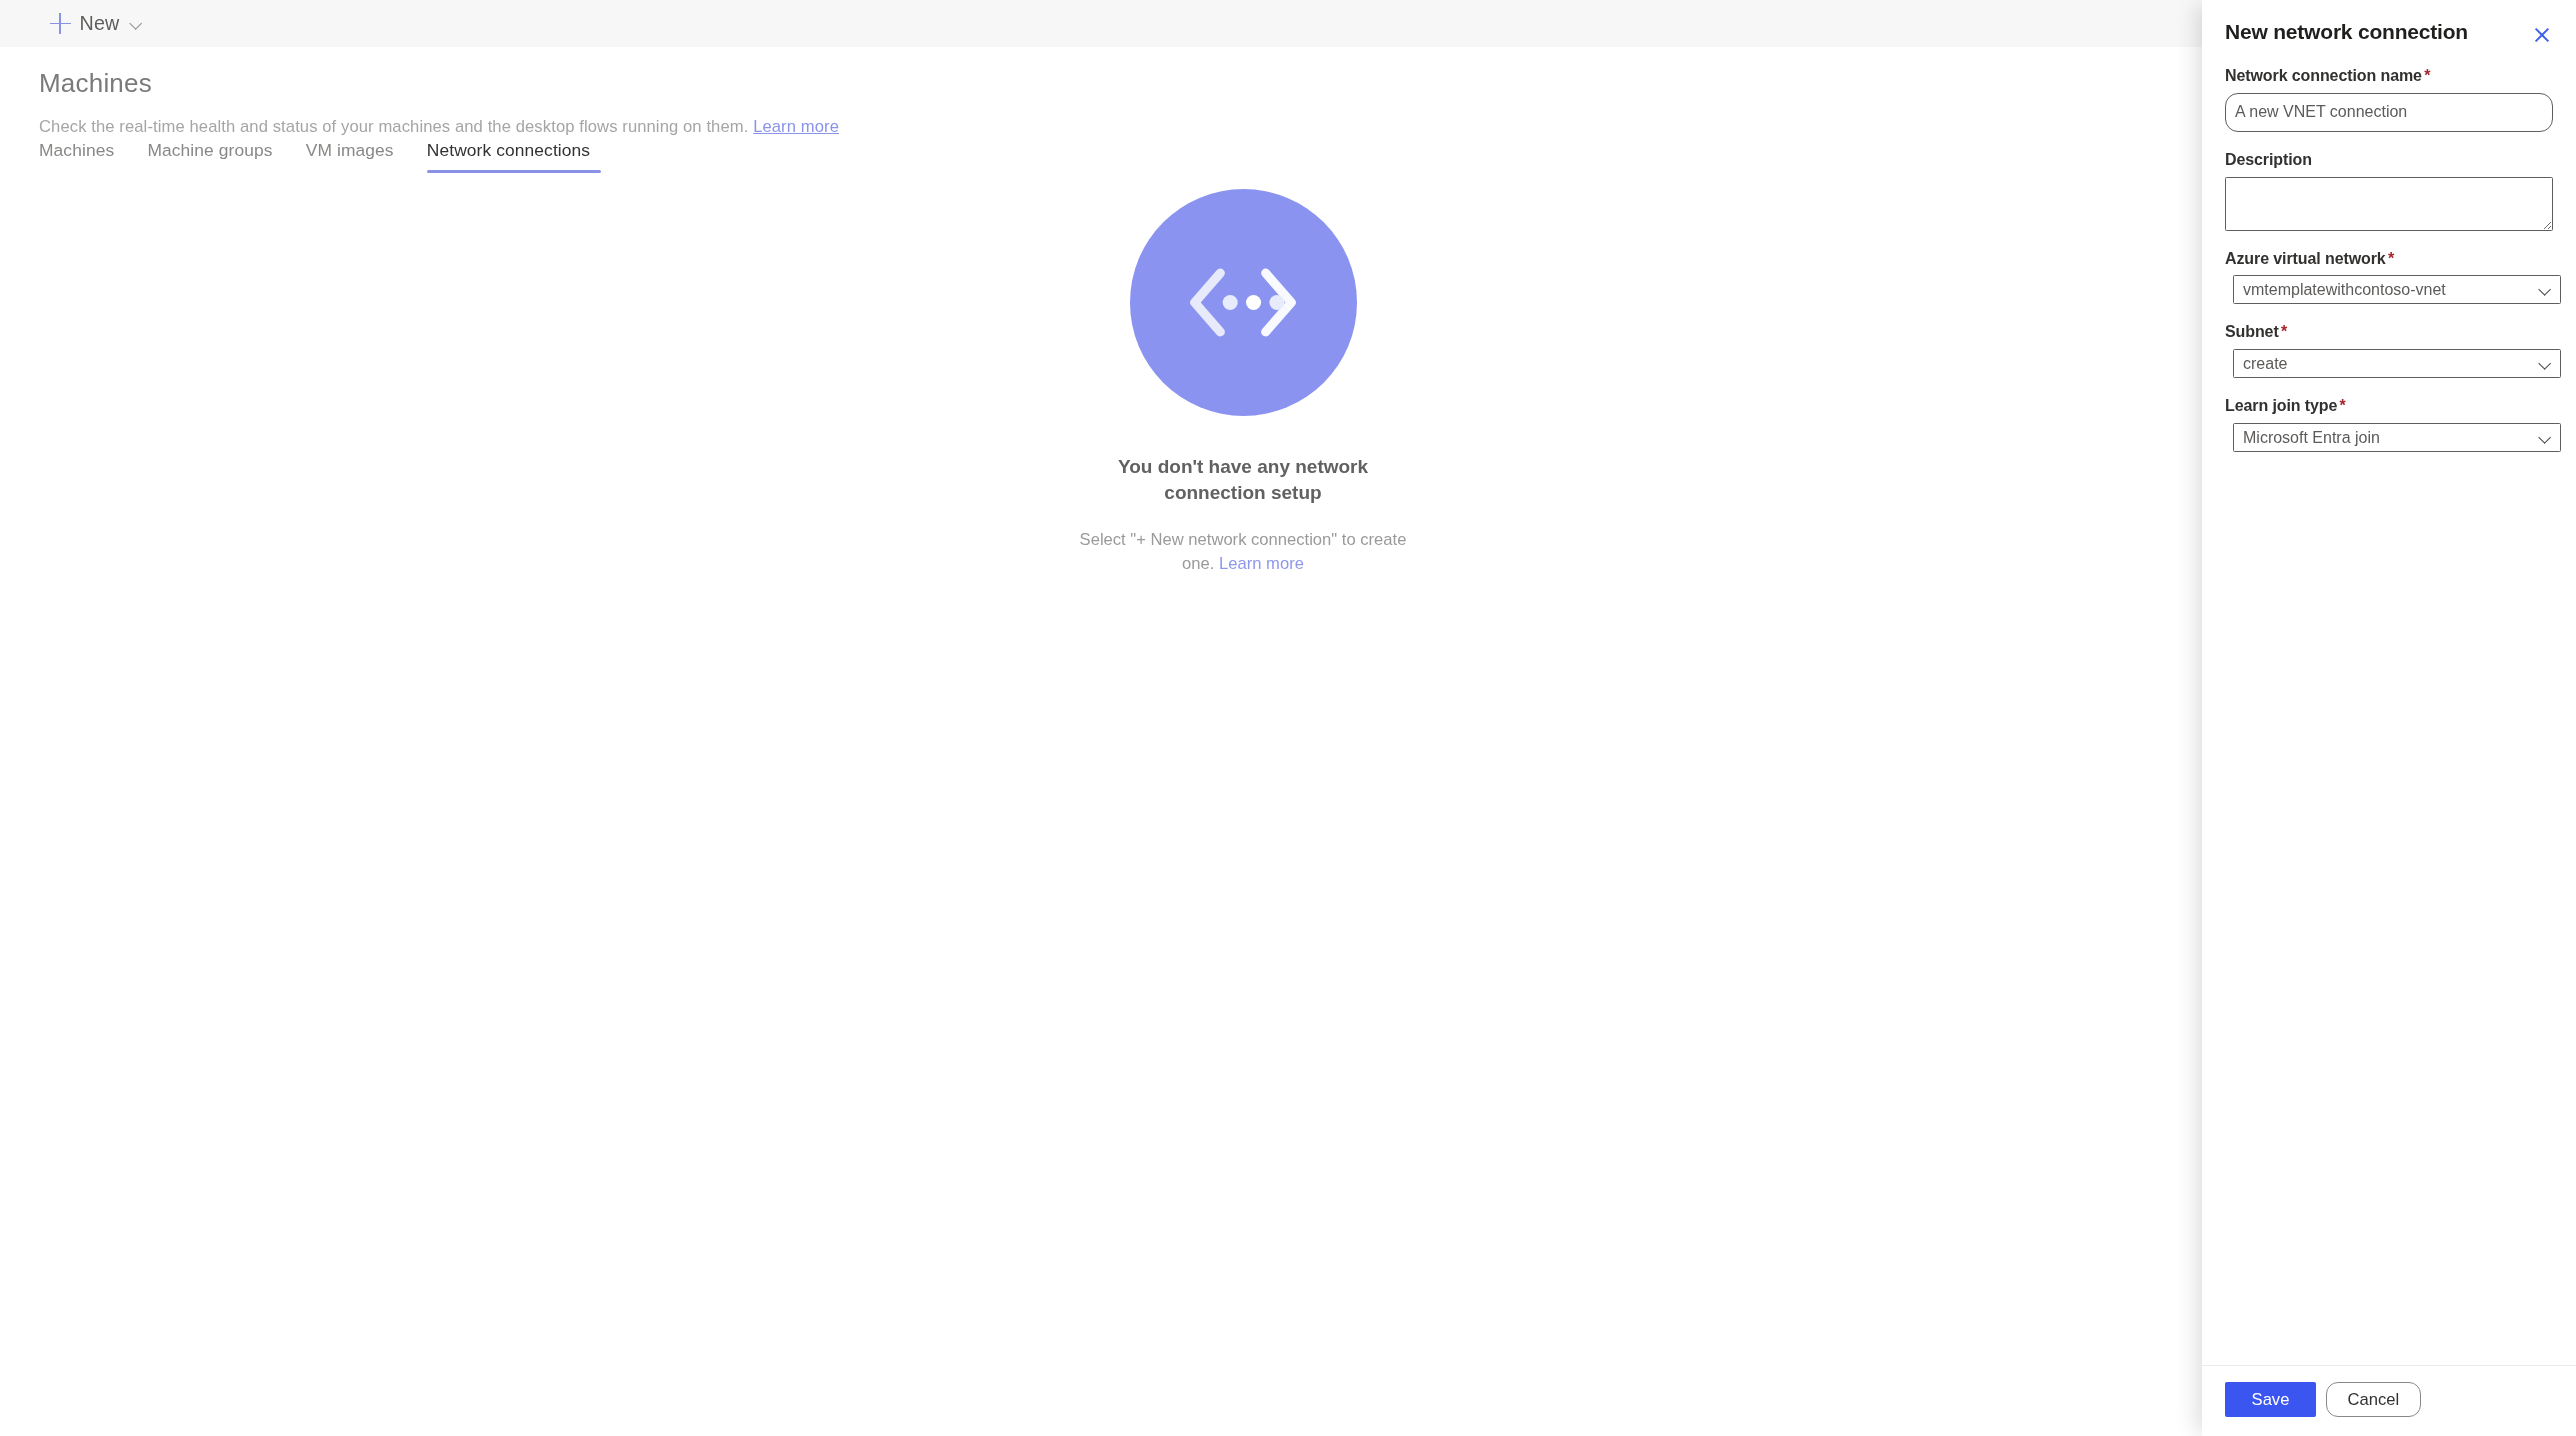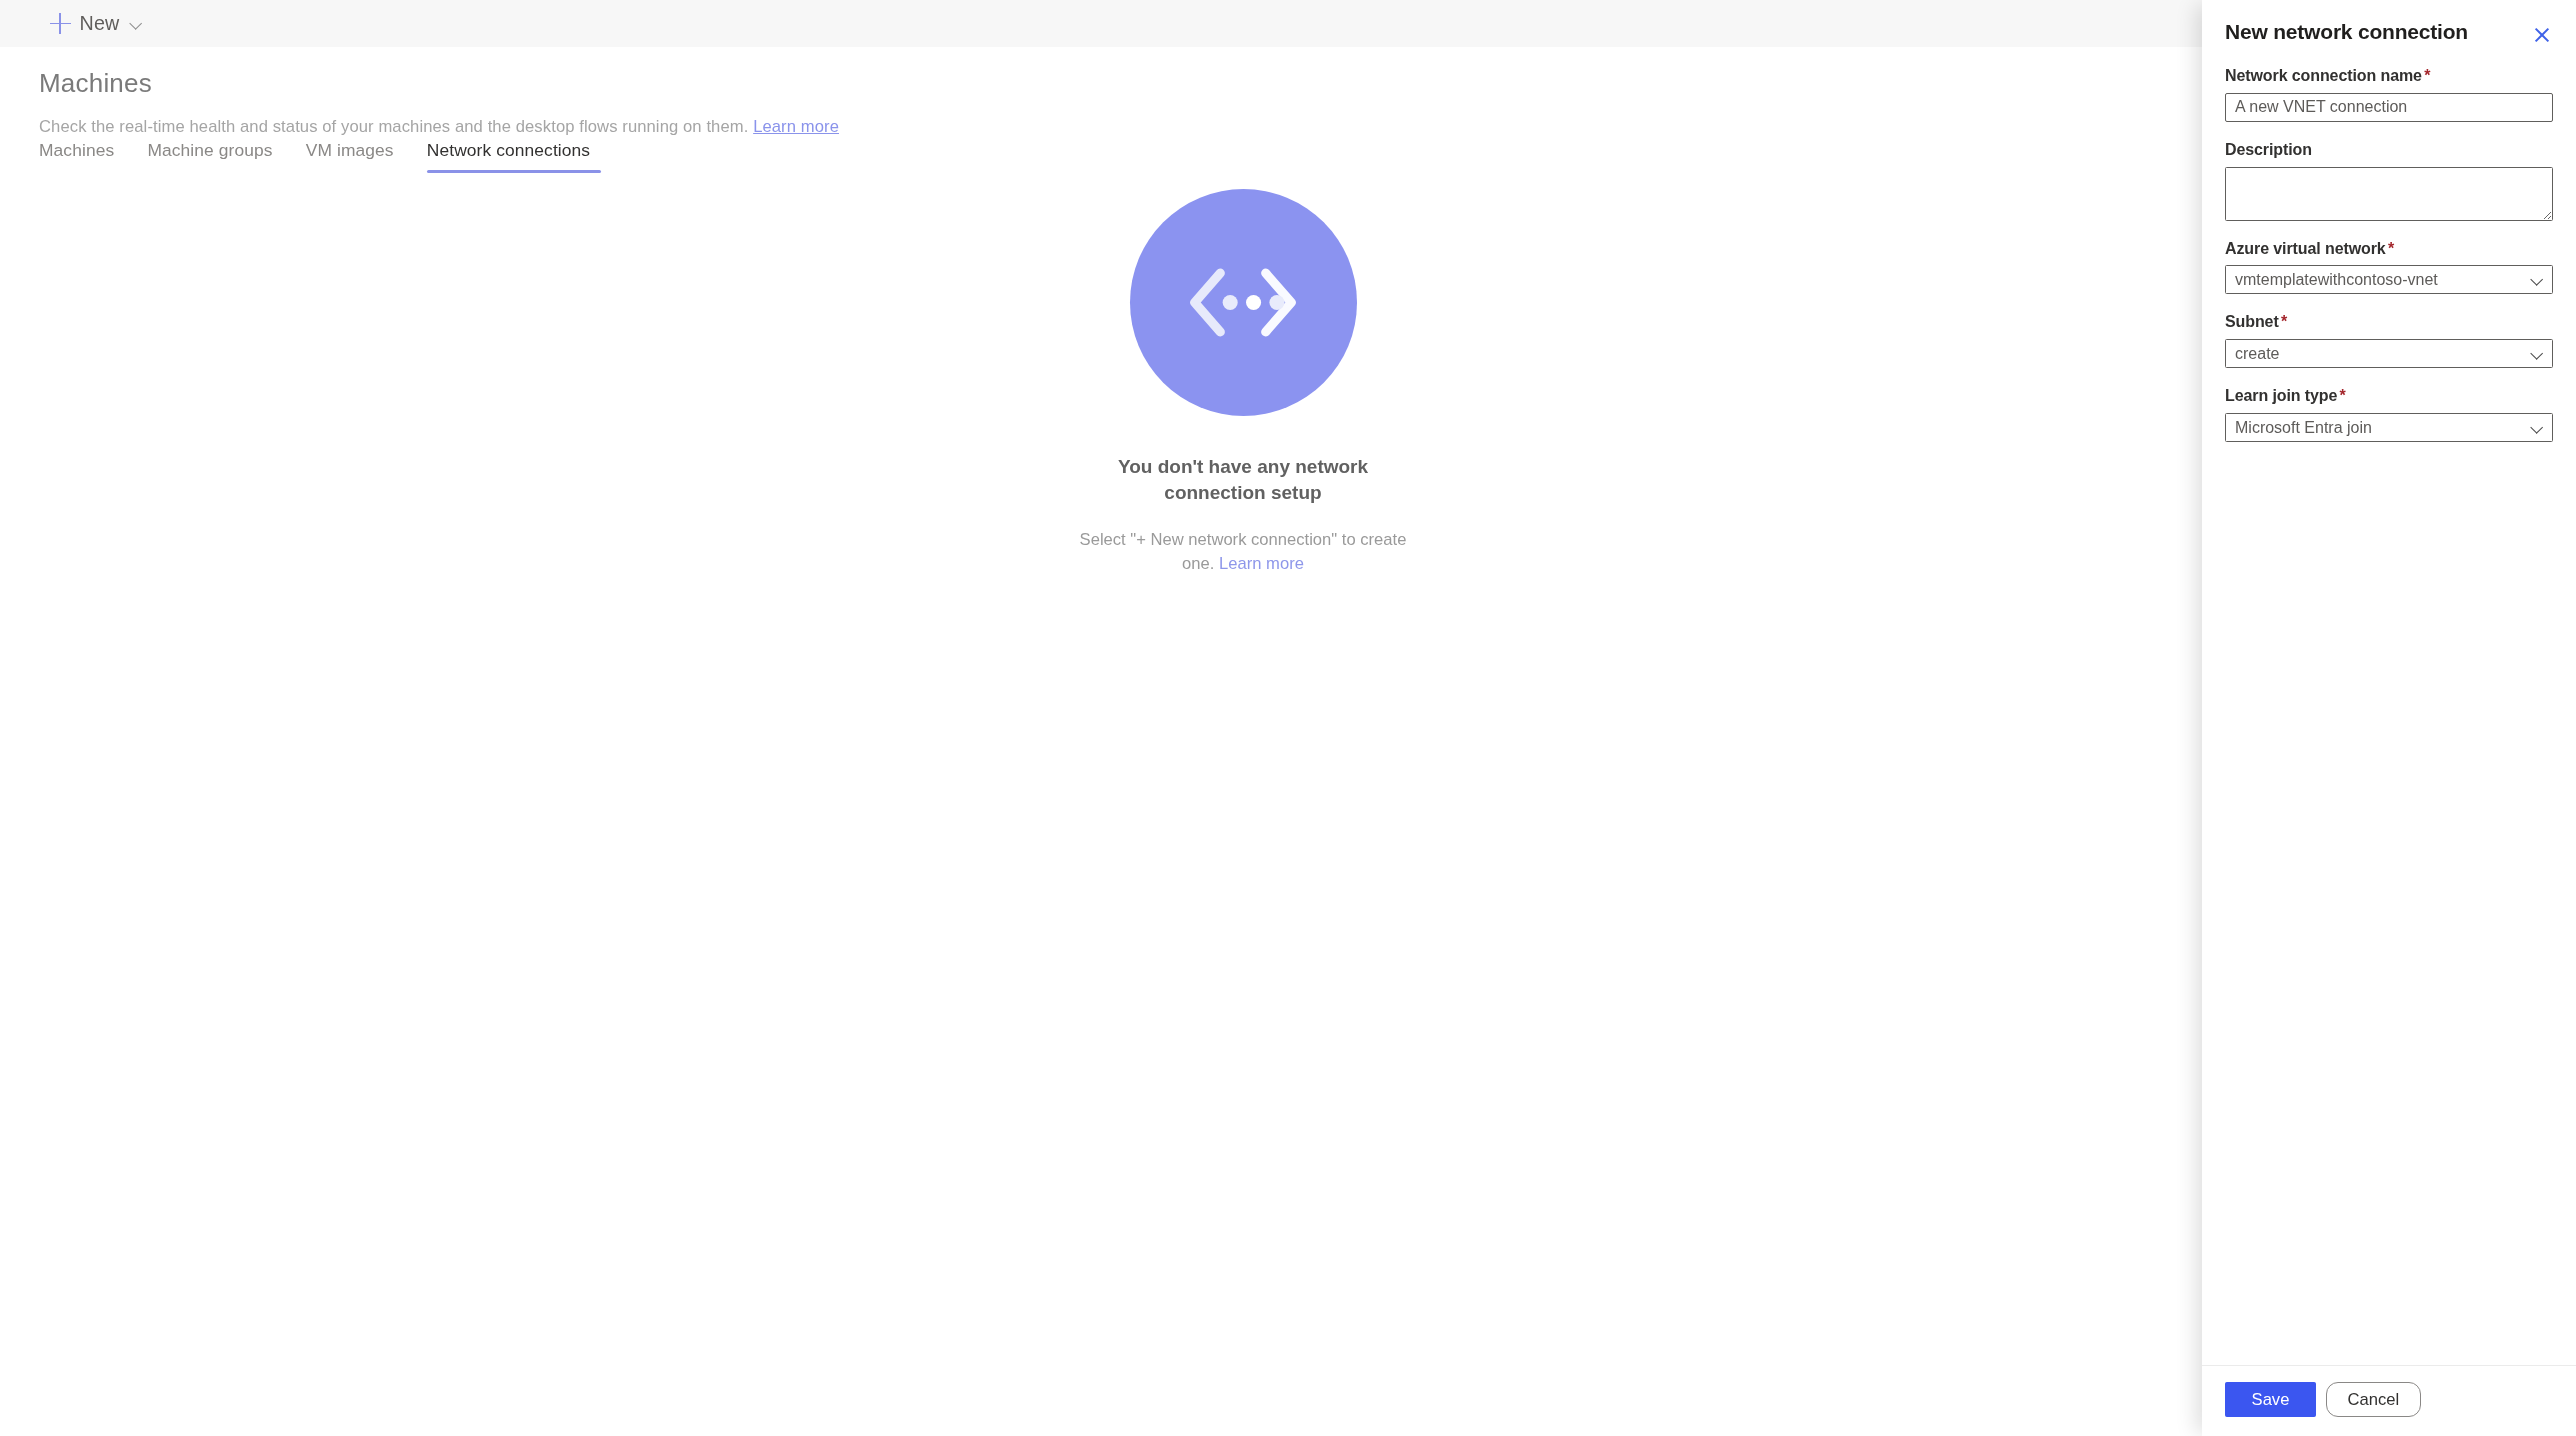--- a/index.html
+++ b/index.html
@@ -227,23 +227,23 @@
     font-weight: bold;
     color: #323130;
     margin-bottom: 7.6px;
     line-height: 1.2;
     letter-spacing: -0.1px;
   }
   .req { color: #a4262c; font-weight: bold; margin-left: 2.3px; }
 
   .text-input {
     width: 100%;
-    height: 29px;
+    height: 39px;
     border: 0.8px solid #605e5c;
-    border-radius: 2px;
+    border-radius: 13px;
     background: #fff;
     font-family: "Liberation Sans", sans-serif;
     font-size: 16px;
     color: #5d5b59;
     padding: 0 9px;
     outline: none;
   }
   .text-area {
     width: 100%;
     height: 54px;
@@ -255,20 +255,21 @@
     color: #5d5b59;
     padding: 6px 9px;
     outline: none;
     resize: vertical;
     display: block;
   }
   .select-wrap {
     position: relative;
     width: 100%;
     height: 29px;
+    margin-left: 8px;
   }
   .select-box {
     width: 100%;
     height: 29px;
     border: 0.8px solid #605e5c;
     border-radius: 1.5px;
     background: #fff;
     font-size: 16px;
     color: #5d5b59;
     padding: 0 30px 0 9px;

